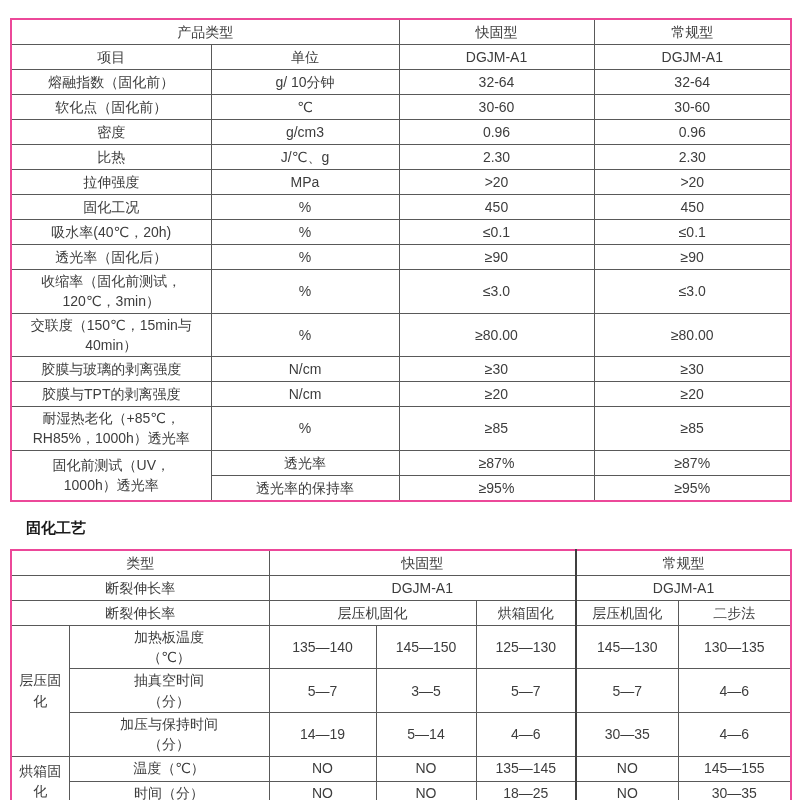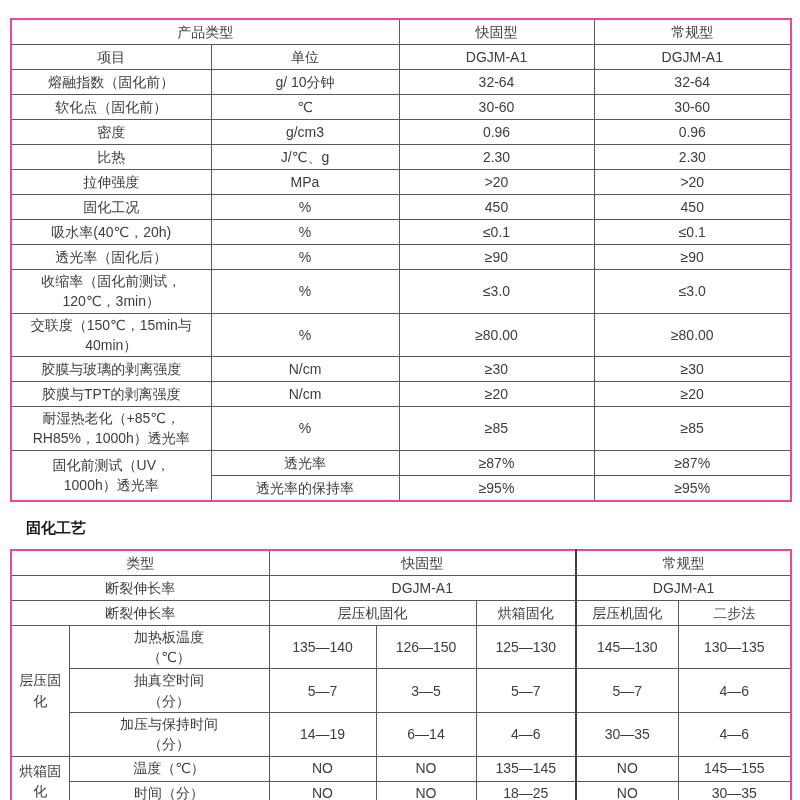--- a/index.html
+++ b/index.html
@@ -208,21 +208,21 @@
       <tr>
         <td rowspan="3">
           <span class="line">层压固</span>
           <span class="line">化</span>
         </td>
         <td>
           <span class="line">加热板温度</span>
           <span class="line">（℃）</span>
         </td>
         <td>135—140</td>
-        <td>126—150</td>
+        <td>145—150</td>
         <td>125—130</td>
         <td class="bl2">145—130</td>
         <td>130—135</td>
       </tr>
       <tr>
         <td>
           <span class="line">抽真空时间</span>
           <span class="line">（分）</span>
         </td>
         <td>5—7</td>
@@ -230,21 +230,21 @@
         <td>5—7</td>
         <td class="bl2">5—7</td>
         <td>4—6</td>
       </tr>
       <tr>
         <td>
           <span class="line">加压与保持时间</span>
           <span class="line">（分）</span>
         </td>
         <td>14—19</td>
-        <td>6—14</td>
+        <td>5—14</td>
         <td>4—6</td>
         <td class="bl2">30—35</td>
         <td>4—6</td>
       </tr>
 
       <tr>
         <td rowspan="2">
           <span class="line">烘箱固</span>
           <span class="line">化</span>
         </td>

